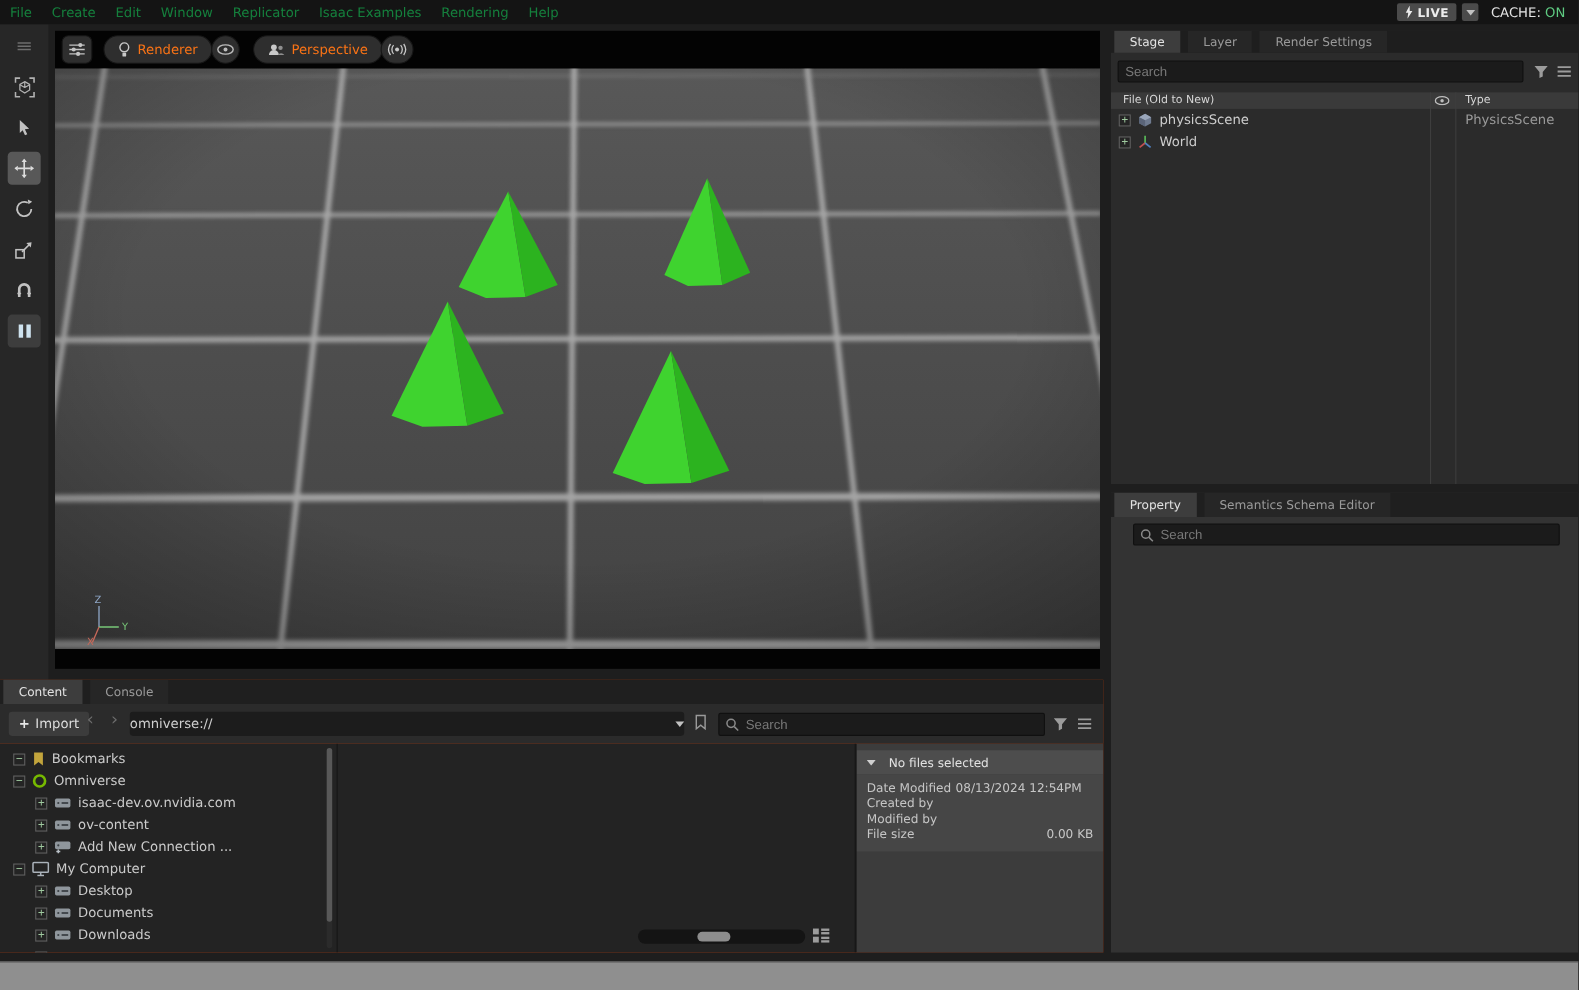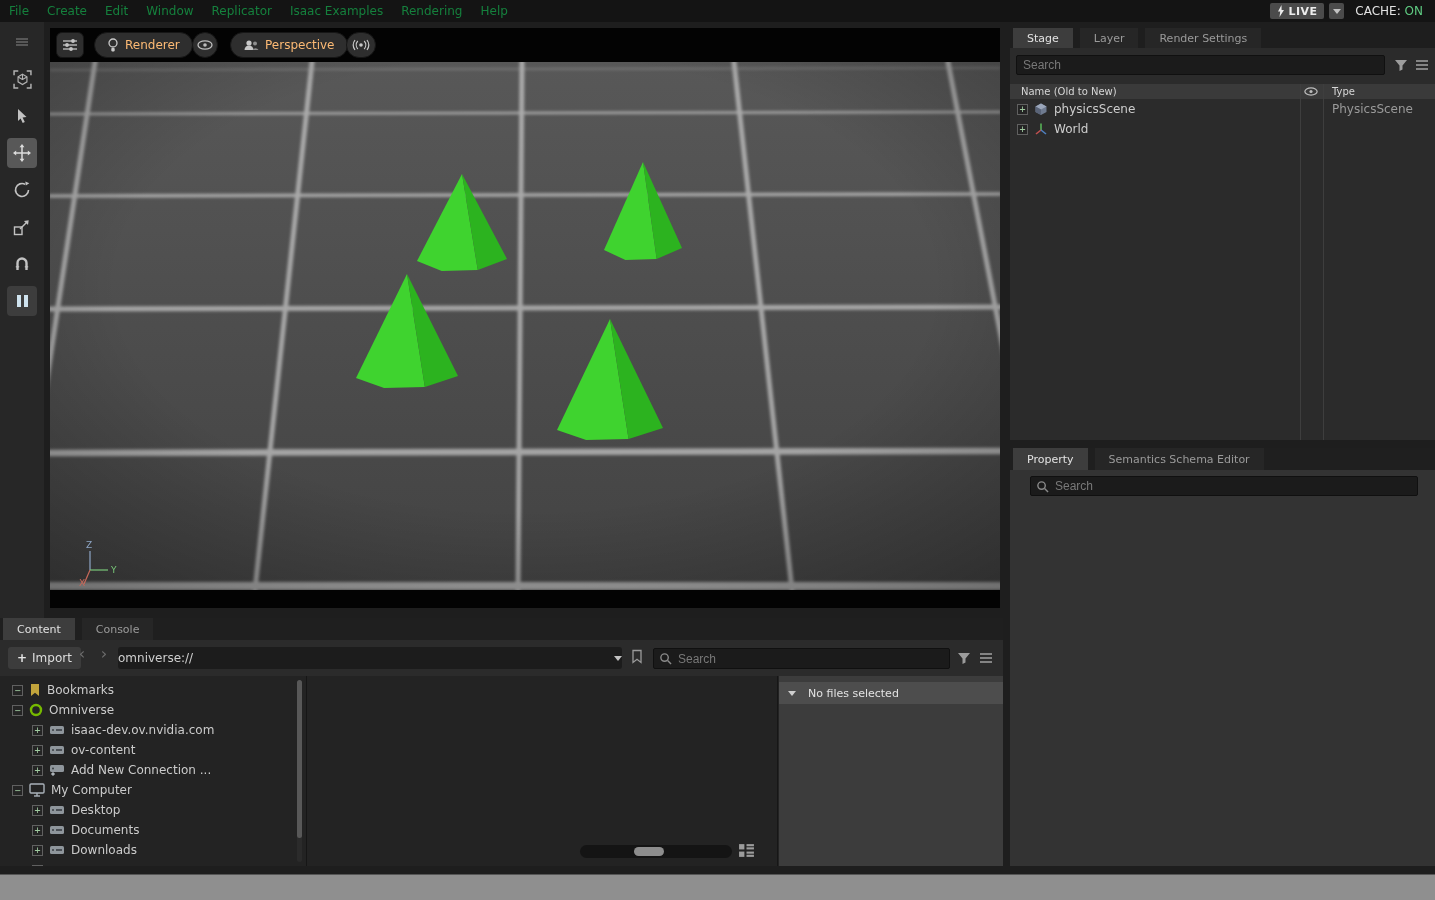--- a/index.html
+++ b/index.html
@@ -20,21 +20,21 @@
   .left-toolbar{position:absolute;left:0;top:22px;width:44px;height:596px;background:#272727;display:flex;flex-direction:column;align-items:center;padding-top:5px;gap:7px}
   .tool{width:30px;height:30px;display:flex;align-items:center;justify-content:center;border-radius:4px}
   .tool.active{background:#585858}
   .tool.pausebg{background:#3d3d3d}
   .pause-bars{display:flex;gap:3px}
   .pause-bars i{width:4px;height:12px;background:#cfe3ef;display:block}
 
   
   .viewport{position:absolute;left:50px;top:28px;width:950px;height:580px;background:#030303}
   .vp-toolbar{position:absolute;left:0;top:0;width:100%;height:34px}
-  .vp-btn{position:absolute;top:4px;height:26px;background:#2e2e2e;border:1px solid #161616;display:flex;align-items:center;gap:6px;color:#fdba74;font-size:12px}
+  .vp-btn{position:absolute;top:4px;height:26px;background:#2e2e2e;border:1px solid #161616;display:flex;align-items:center;gap:6px;color:#f97316;font-size:12px}
   .vp-btn.sq{width:28px;justify-content:center;border-radius:6px}
   .vp-btn.pill{border-radius:13px;padding:0 12px}
   .vp-btn.circ{width:26px;justify-content:center;border-radius:50%}
   .vp-render{position:absolute;left:0;top:34px;width:950px;height:528px;overflow:hidden}
   .gizmo{position:absolute;left:14px;top:476px}
 
   
   .tabbar{position:absolute;left:0;top:0;right:0;height:20px;background:#1e1e1e;display:flex;gap:7px;padding-left:3px;font-size:11px}
   .tab{padding:0 14px;display:flex;align-items:center;background:#262626;color:#9a9a9a;white-space:nowrap}
   .tab.active{background:#3d3d3d;color:#e2e2e2}
@@ -306,21 +306,21 @@
   <div style="position:absolute;right:6px;top:31px">
     <svg class="ic" width="14" height="12" viewBox="0 0 14 12">
         <g stroke="#9c9c9c" stroke-width="1.6">
           <line x1="1" y1="2" x2="13" y2="2"></line>
           <line x1="1" y1="6" x2="13" y2="6"></line>
           <line x1="1" y1="10" x2="13" y2="10"></line>
         </g>
       </svg>
   </div>
   <div class="stage-header">
-    <span class="hname">Name (Old to New)</span>
+    <span class="hname">File (Old to New)</span>
     <span class="heye">
       <svg class="ic" width="14" height="9" viewBox="0 0 16 10">
           <ellipse cx="8" cy="5" rx="7" ry="4.2" fill="none" stroke="#bdbdbd" stroke-width="1.4"></ellipse>
           <circle cx="8" cy="5" r="1.8" fill="#bdbdbd"></circle>
         </svg>
     </span>
     <span class="htype">Type</span>
   </div>
   <div class="colsep" style="left:290px"></div>
   <div class="colsep" style="left:313px"></div>
@@ -519,17 +519,35 @@
             <rect x="8" y="8" width="7" height="2"></rect>
             <rect x="8" y="11" width="7" height="2"></rect>
           </g>
         </svg>
     </div>
     <div class="details">
       <div class="details-header">
         <span class="caret" style="border-top-color:#cfcfcf"></span>
         <span>No files selected</span>
       </div>
+      <div class="details-info">
+        <div class="kv">
+          <span class="k">Date Modified</span>
+          <span class="v">08/13/2024 12:54PM</span>
+        </div>
+        <div class="kv">
+          <span class="k">Created by</span>
+          <span class="v"></span>
+        </div>
+        <div class="kv">
+          <span class="k">Modified by</span>
+          <span class="v"></span>
+        </div>
+        <div class="kv spread">
+          <span class="k">File size</span>
+          <span class="v">0.00 KB</span>
+        </div>
+      </div>
     </div>
   </div>
 </div>
 
 <div class="statusbar"></div>
 
 </body></html>

